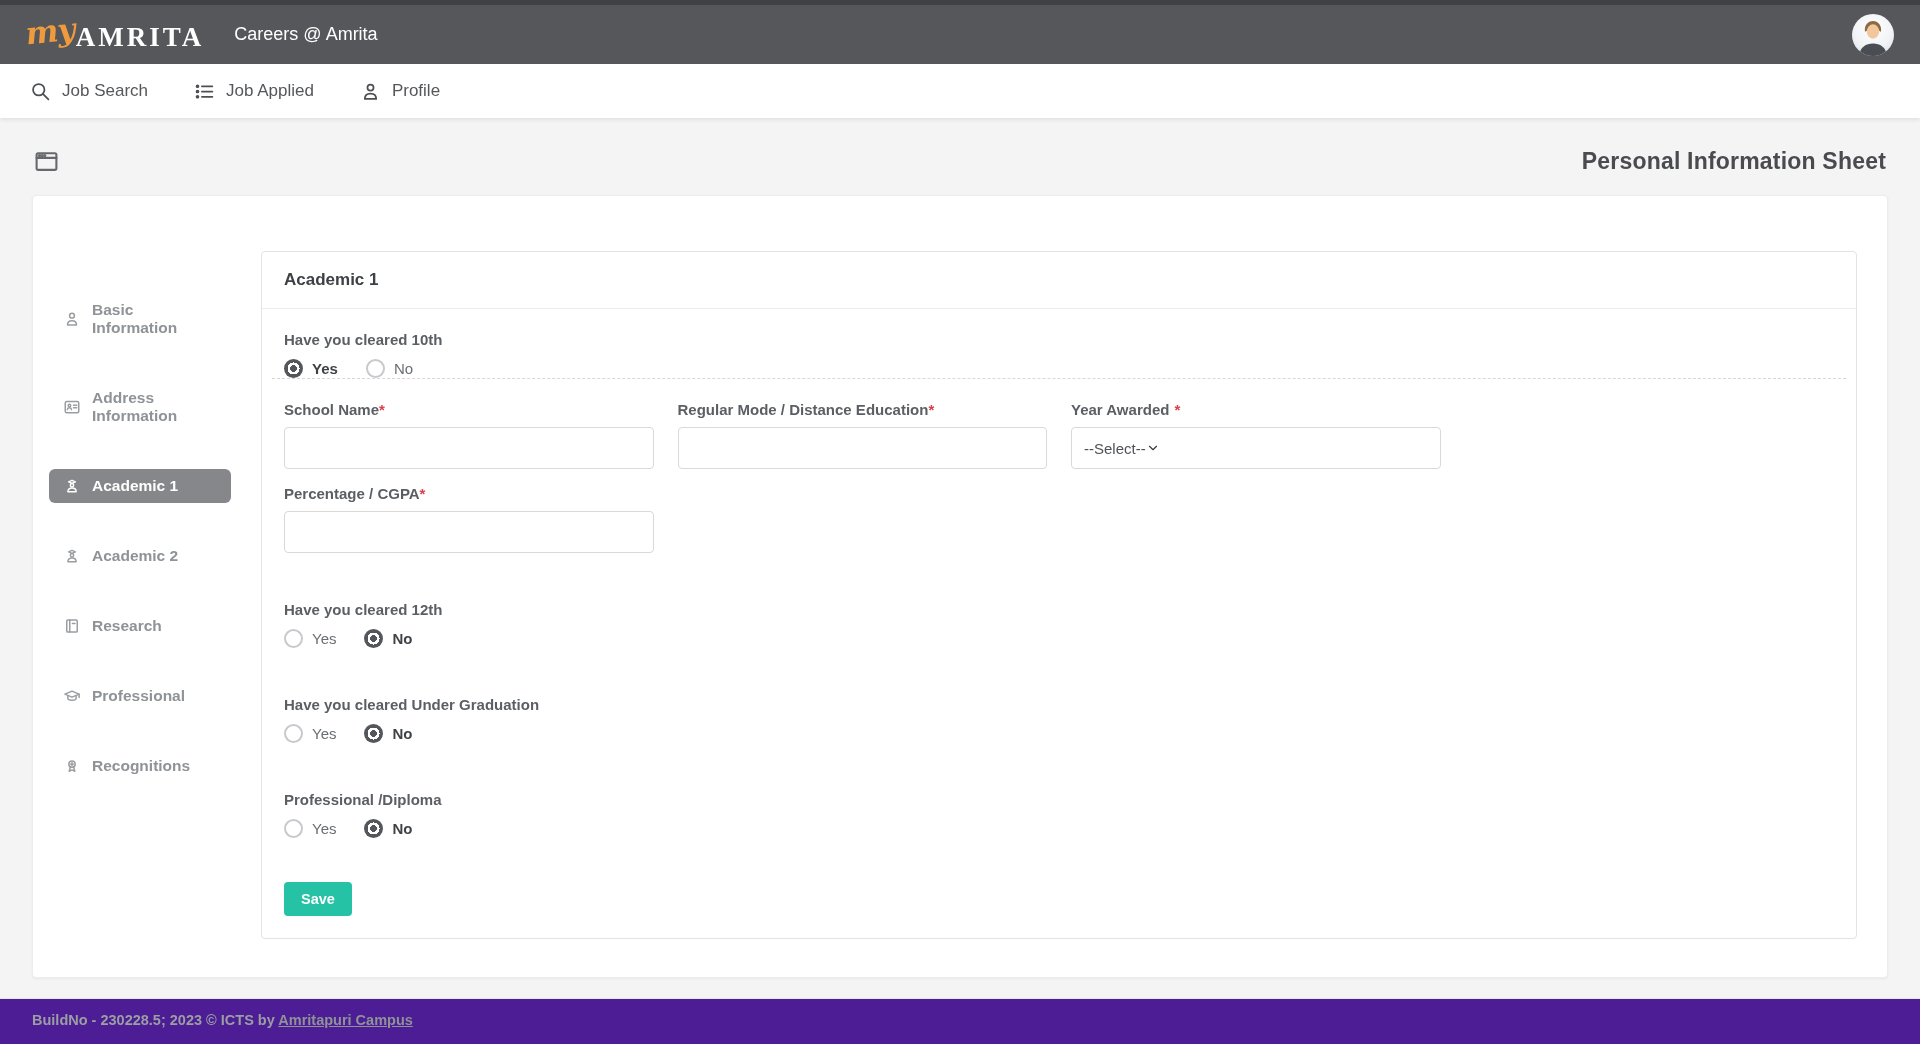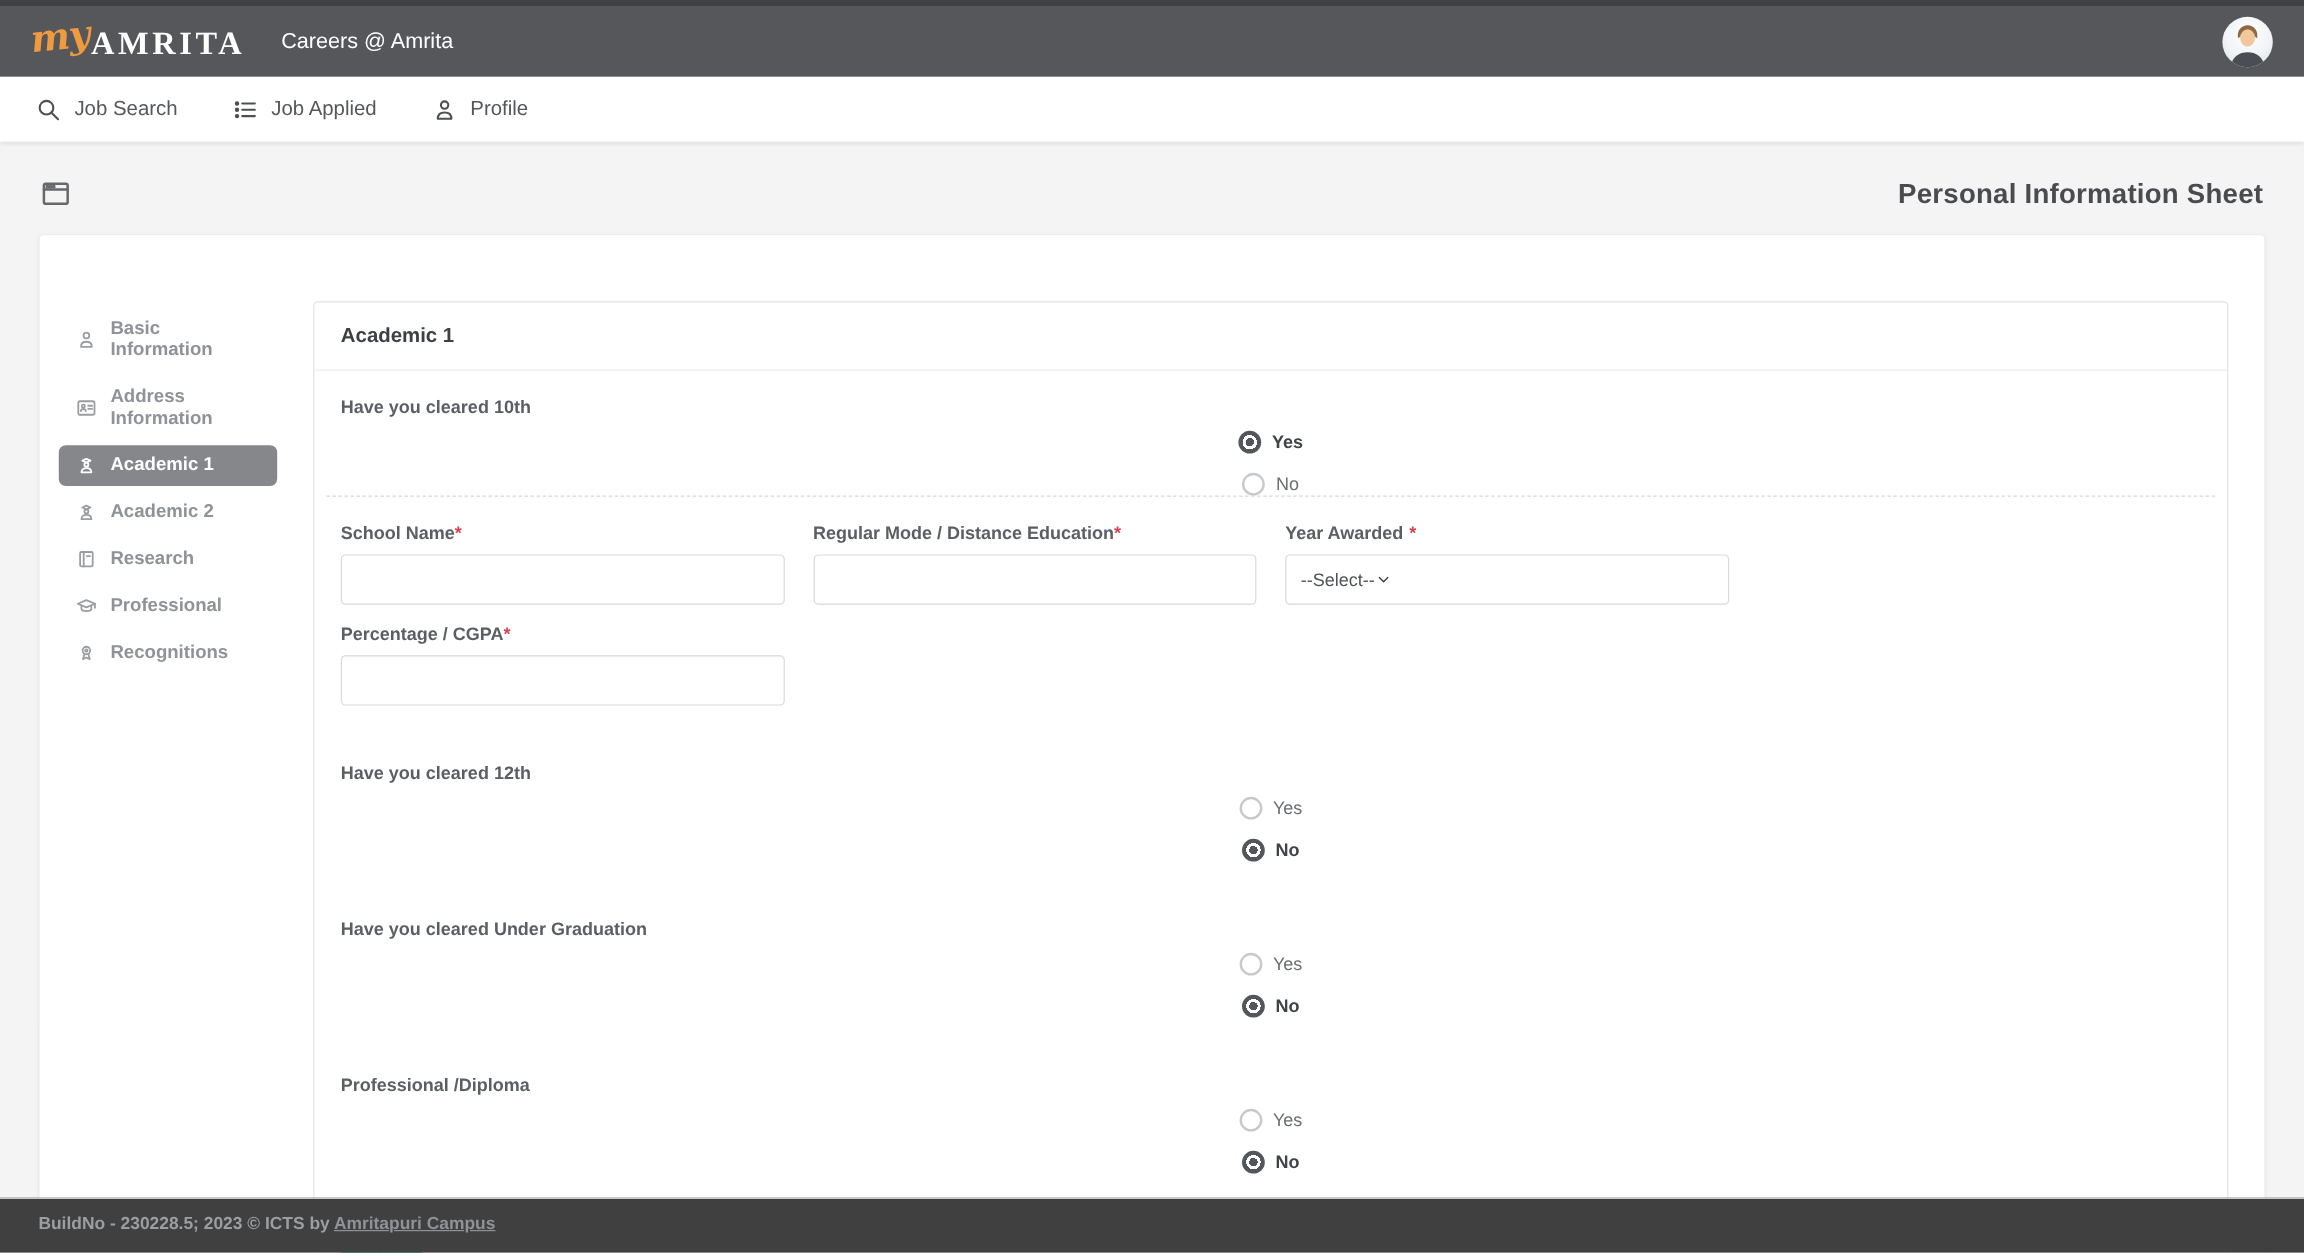--- a/index.html
+++ b/index.html
@@ -69,35 +69,36 @@
   }
 
   
   .side-nav { width:212px; flex:0 0 auto; padding-top:6px; }
   .side-item {
     display:flex; align-items:center; gap:11px;
     padding:8px 14px; margin-bottom:5px;
     width:182px; border-radius:6px;
     color:#8f9296; font-size:15.5px; font-weight:600;
     cursor:pointer;
+    margin-top:36px;
   }
   .side-item svg { width:18px; height:18px; stroke:#9b9ea1; flex:0 0 auto; }
   .side-item.active { background:#85878b; color:#fff; }
   .side-item.active svg { stroke:#fff; }
 
   
   .inner-card { flex:1; border:1px solid #e3e3e3; border-radius:4px; background:#fff; align-self:flex-start; }
   .card-header {
     padding:18px 22px; font-size:17px; font-weight:700; color:#3d4044;
     border-bottom:1px solid #ececec;
   }
   .card-body { padding:22px; }
 
   .q-label { font-size:15px; font-weight:700; color:#5b5f64; margin-bottom:11px; }
-  .radio-row { display:flex; align-items:center; gap:16px;flex-direction:column; }
+  .radio-row { display:flex; align-items:center; gap:28px; }
   .radio-option { display:flex; align-items:center; gap:9px; cursor:pointer; }
   .radio { width:19px; height:19px; border-radius:50%; flex:0 0 auto; }
   .radio.unchecked { border:2px solid #c7c9cd; background:#fff; }
   .radio.checked { background:radial-gradient(circle, #53575c 0 3.5px, #ffffff 3.5px 6px, #53575c 6px); }
   .radio-lbl { font-size:15px; color:#6a6e72; }
   .radio-option.sel .radio-lbl { font-weight:700; color:#3f4246; }
 
   .tenth-heading { font-size:16.5px; font-weight:700; color:#3d4044; padding-left:20px; margin:38px 0 18px 0; }
   .dashed { border:none; border-top:1px dashed #d8d8d8; margin:0 -12px 22px -12px; }
 
@@ -132,21 +133,21 @@
     font-family:"Liberation Sans", sans-serif;
     cursor:pointer; display:inline-block;
   }
 
   
   .footer {
     position:absolute; left:0; right:0; bottom:0;
     border-top:1px solid #e6e6e6;
     padding:13px 32px 16px 32px;
     font-size:14.5px; font-weight:700; color:#9b9ea2;
-    background:#404040;
+    background:#4c1d95;
   }
   .footer a { color:#8f9296; text-decoration:underline; cursor:pointer; }
 
   svg { fill:none; stroke-width:2; stroke-linecap:round; stroke-linejoin:round; }
 </style>
 </head>
 <body>
 
 <header class="site-header">
   <div class="logo">

